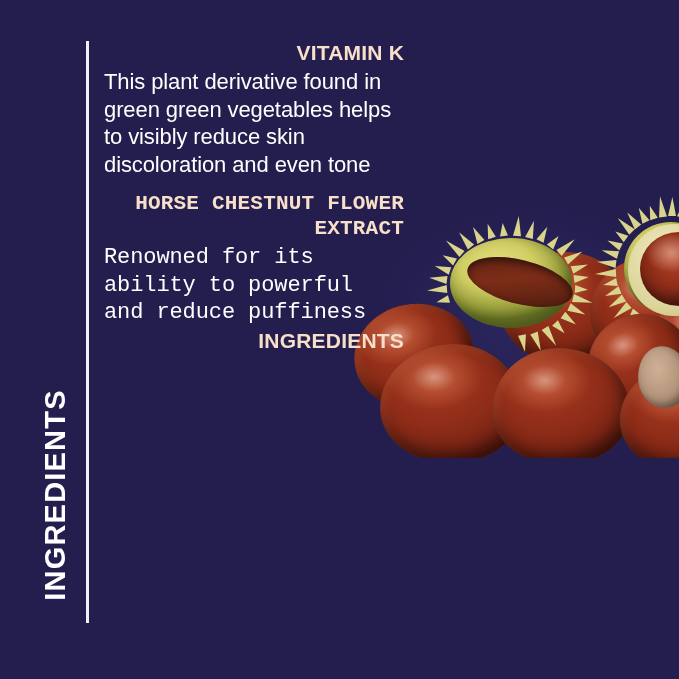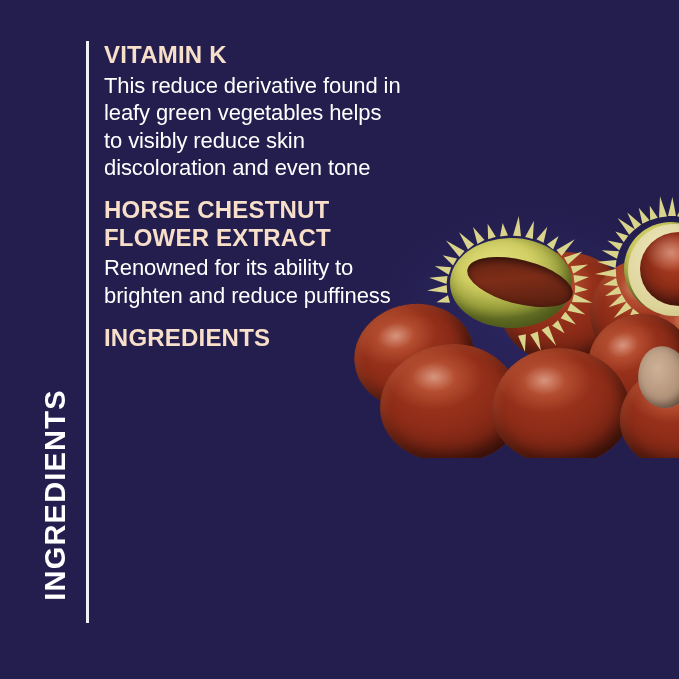--- a/index.html
+++ b/index.html
@@ -157,36 +157,37 @@
   
   #content {
     position: absolute;
     left: 104px;
     top: 41px;
     width: 300px;
   }
   .ingredient-block { margin: 0 0 2px 0; }
   .ingredient-name {
     color: #f7dfc9;
-    font-size: 24px;
+    font-size: 21px;
     font-weight: 700;
     line-height: 1.16;
     letter-spacing: .2px;
     margin: 0 0 3px 0;
+    text-align: right;
   }
   .ingredient-desc {
     color: #ffffff;
     font-size: 22px;
     font-weight: 400;
     line-height: 1.25;
     margin: 0;
     letter-spacing: -.1px;
   }
   #block-vitamin-k   { margin-bottom: 14px; }
-  #block-horse-chestnut { margin-bottom: 15px; }
+  #block-horse-chestnut { margin-bottom: 2px; font-family: Liberation Mono, monospace; }
   #block-niacinamide { margin-bottom: 0; }
 </style>
 </head>
 <body>
 
 <div id="page">
 
   <div id="photo-layer">
     <div id="photo-bg"></div>
 
@@ -262,26 +263,26 @@
   </div>
 
   <div id="accent-rule"></div>
 
   <div id="section-label">INGREDIENTS</div>
 
   <div id="content">
 
     <div class="ingredient-block" id="block-vitamin-k">
       <h2 class="ingredient-name">VITAMIN K</h2>
-      <p class="ingredient-desc">This reduce derivative found in leafy green vegetables helps to visibly reduce skin discoloration and even tone</p>
+      <p class="ingredient-desc">This plant derivative found in green green vegetables helps to visibly reduce skin discoloration and even tone</p>
     </div>
 
     <div class="ingredient-block" id="block-horse-chestnut">
       <h2 class="ingredient-name">HORSE CHESTNUT FLOWER EXTRACT</h2>
-      <p class="ingredient-desc">Renowned for its ability to brighten and reduce puffiness</p>
+      <p class="ingredient-desc">Renowned for its ability to powerful and reduce puffiness</p>
     </div>
 
     <div class="ingredient-block" id="block-niacinamide">
       <h2 class="ingredient-name">INGREDIENTS</h2>
     </div>
 
   </div>
 </div>
 
 </body></html>

